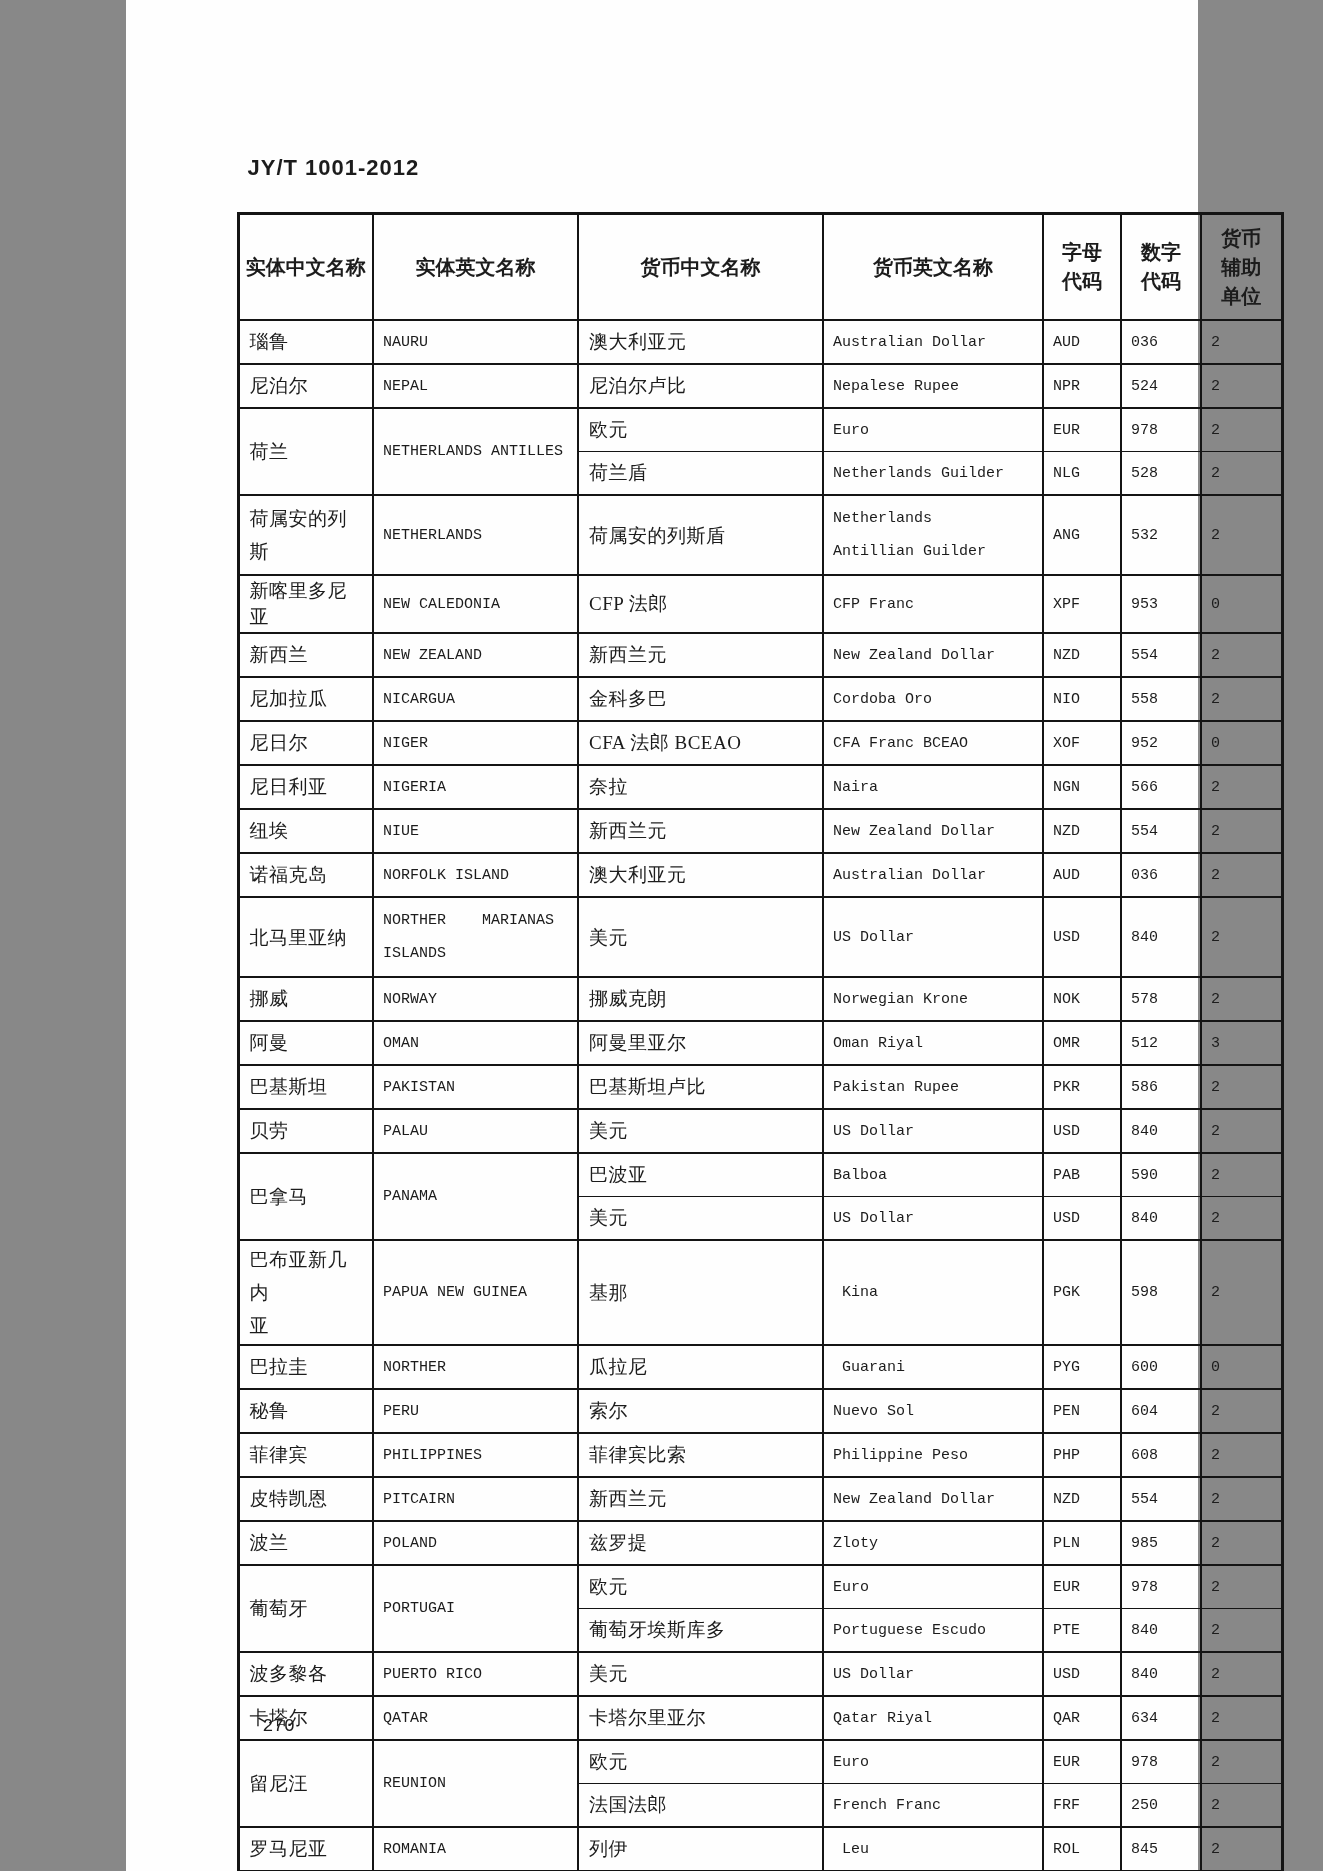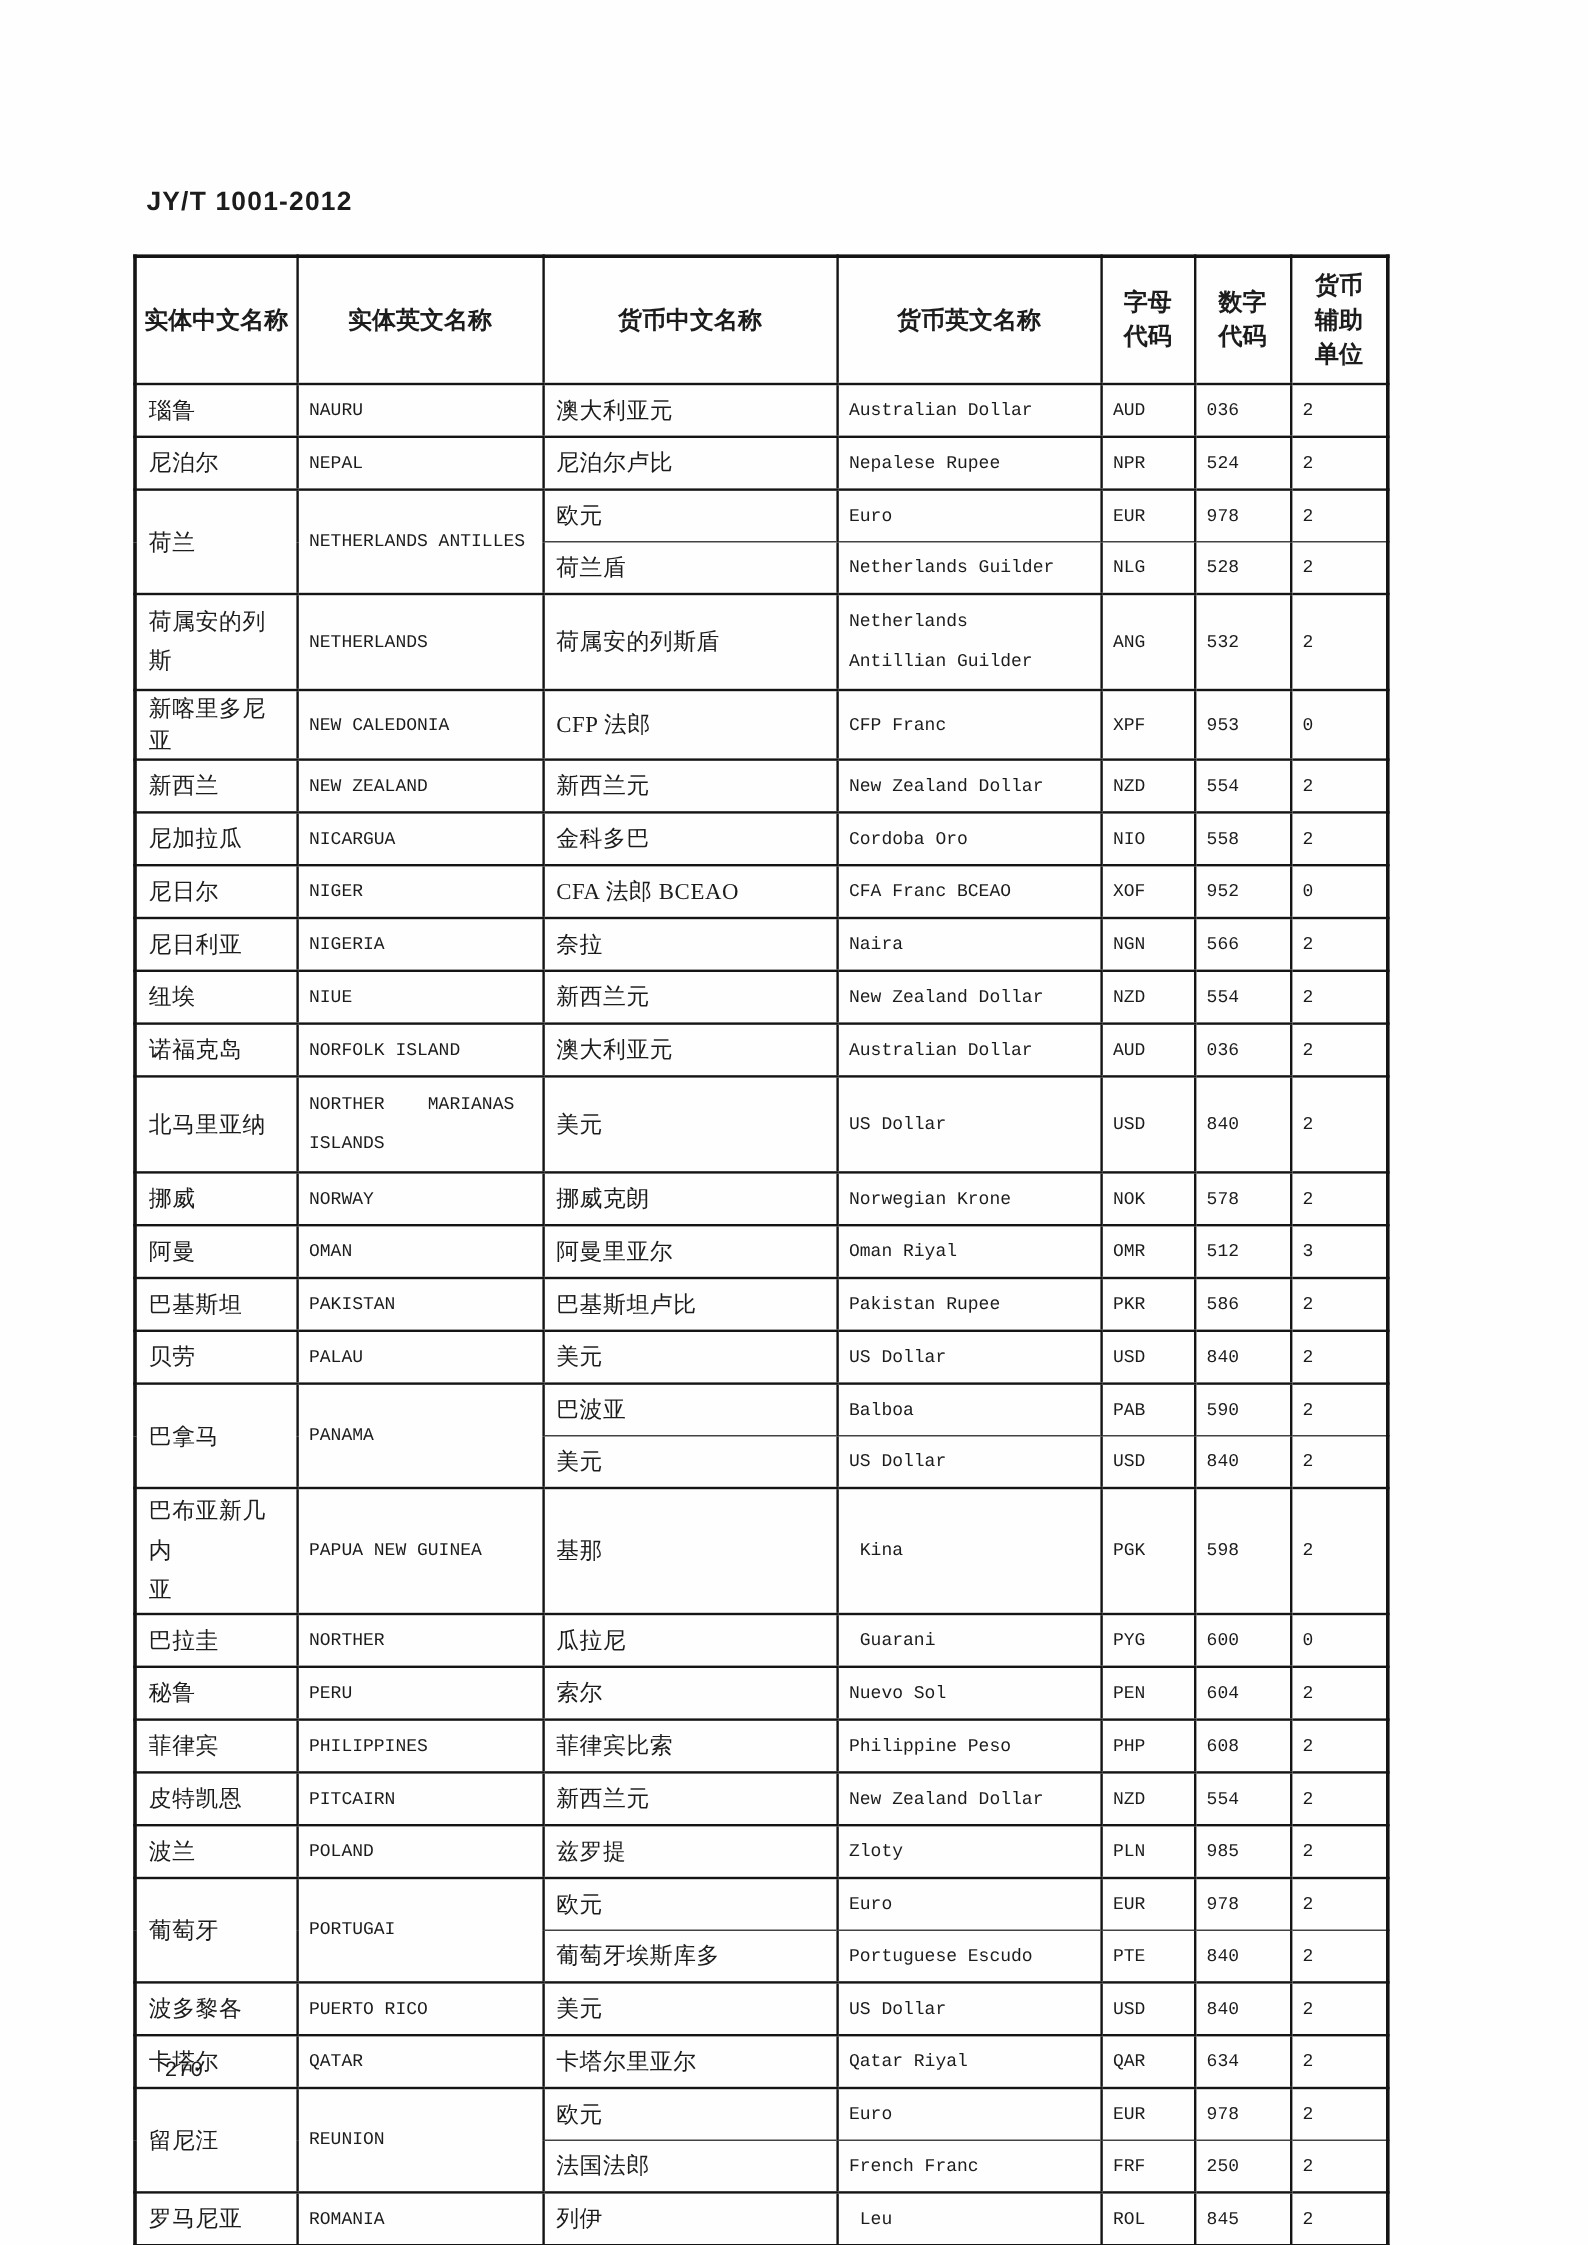--- a/index.html
+++ b/index.html
@@ -1,18 +1,18 @@
 <!DOCTYPE html>
 <html><head>
 <meta charset="utf-8">
 <style>
   html, body { margin: 0; padding: 0; background: #888; }
   .page {
     position: relative;
-    width: 1323px;
+    width: 1072px;
     height: 1871px;
     margin: 0 auto;
     background: #fefefe;
     color: #1c1c1c;
     font-family: "Liberation Serif", serif;
   }
   .doc-code {
     position: absolute;
     left: 122px;
     top: 155px;

